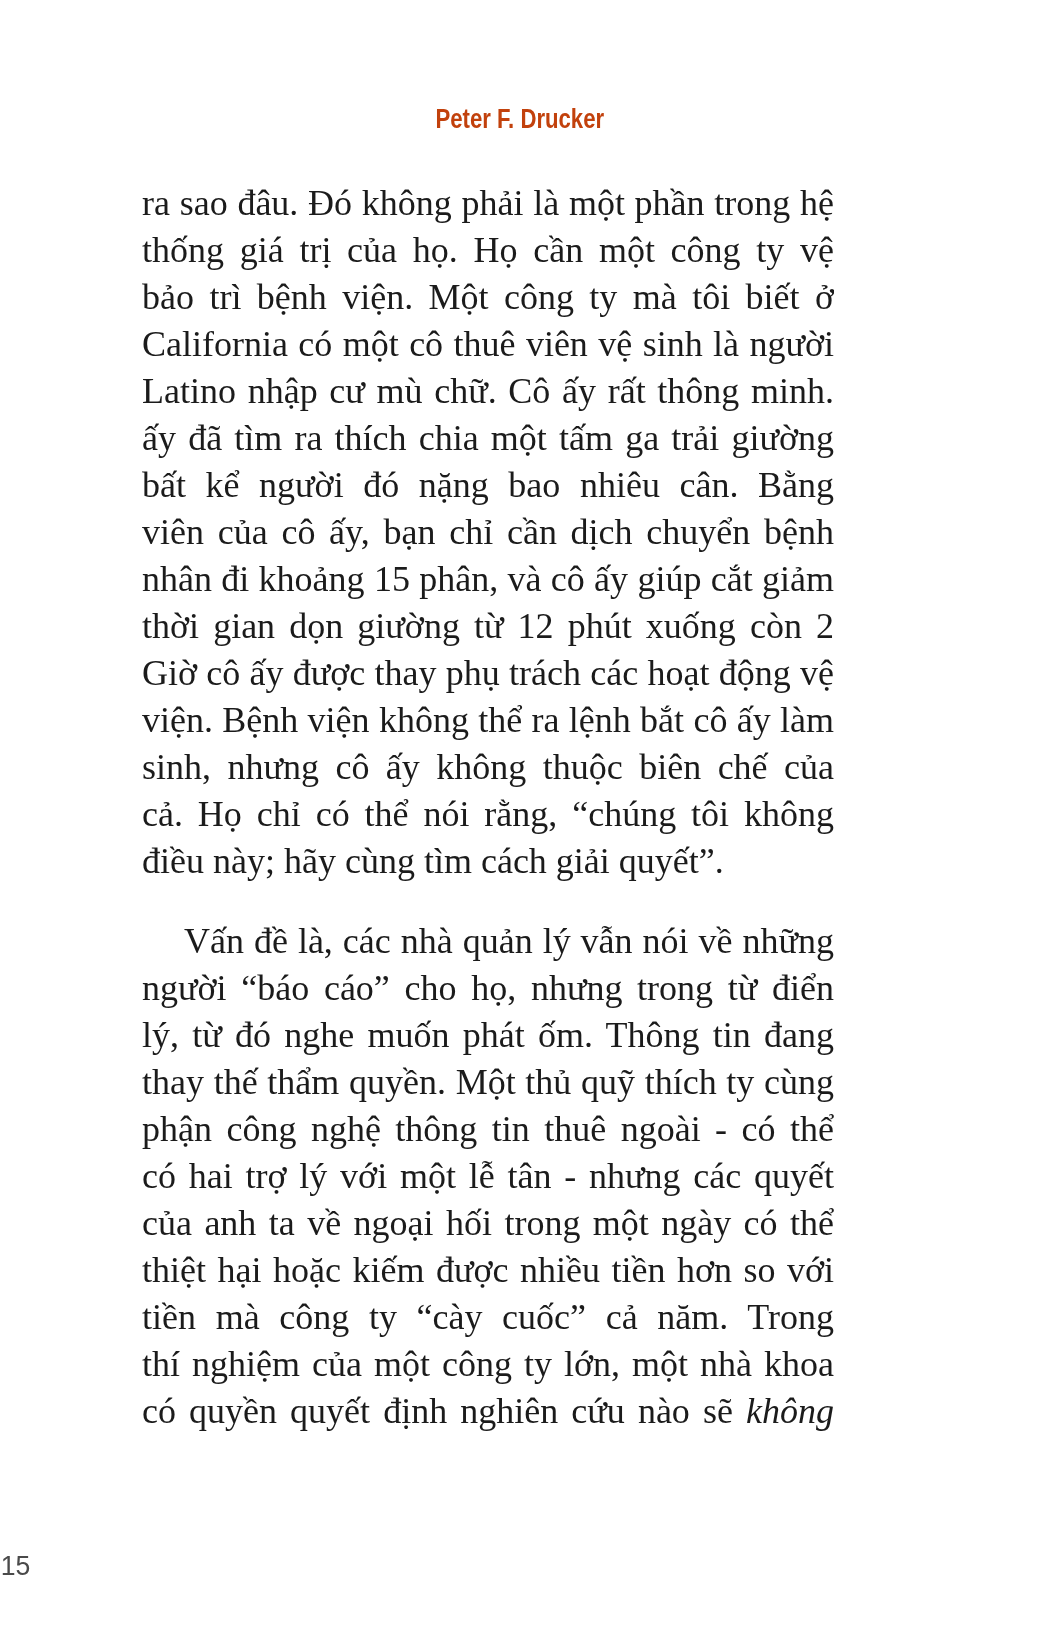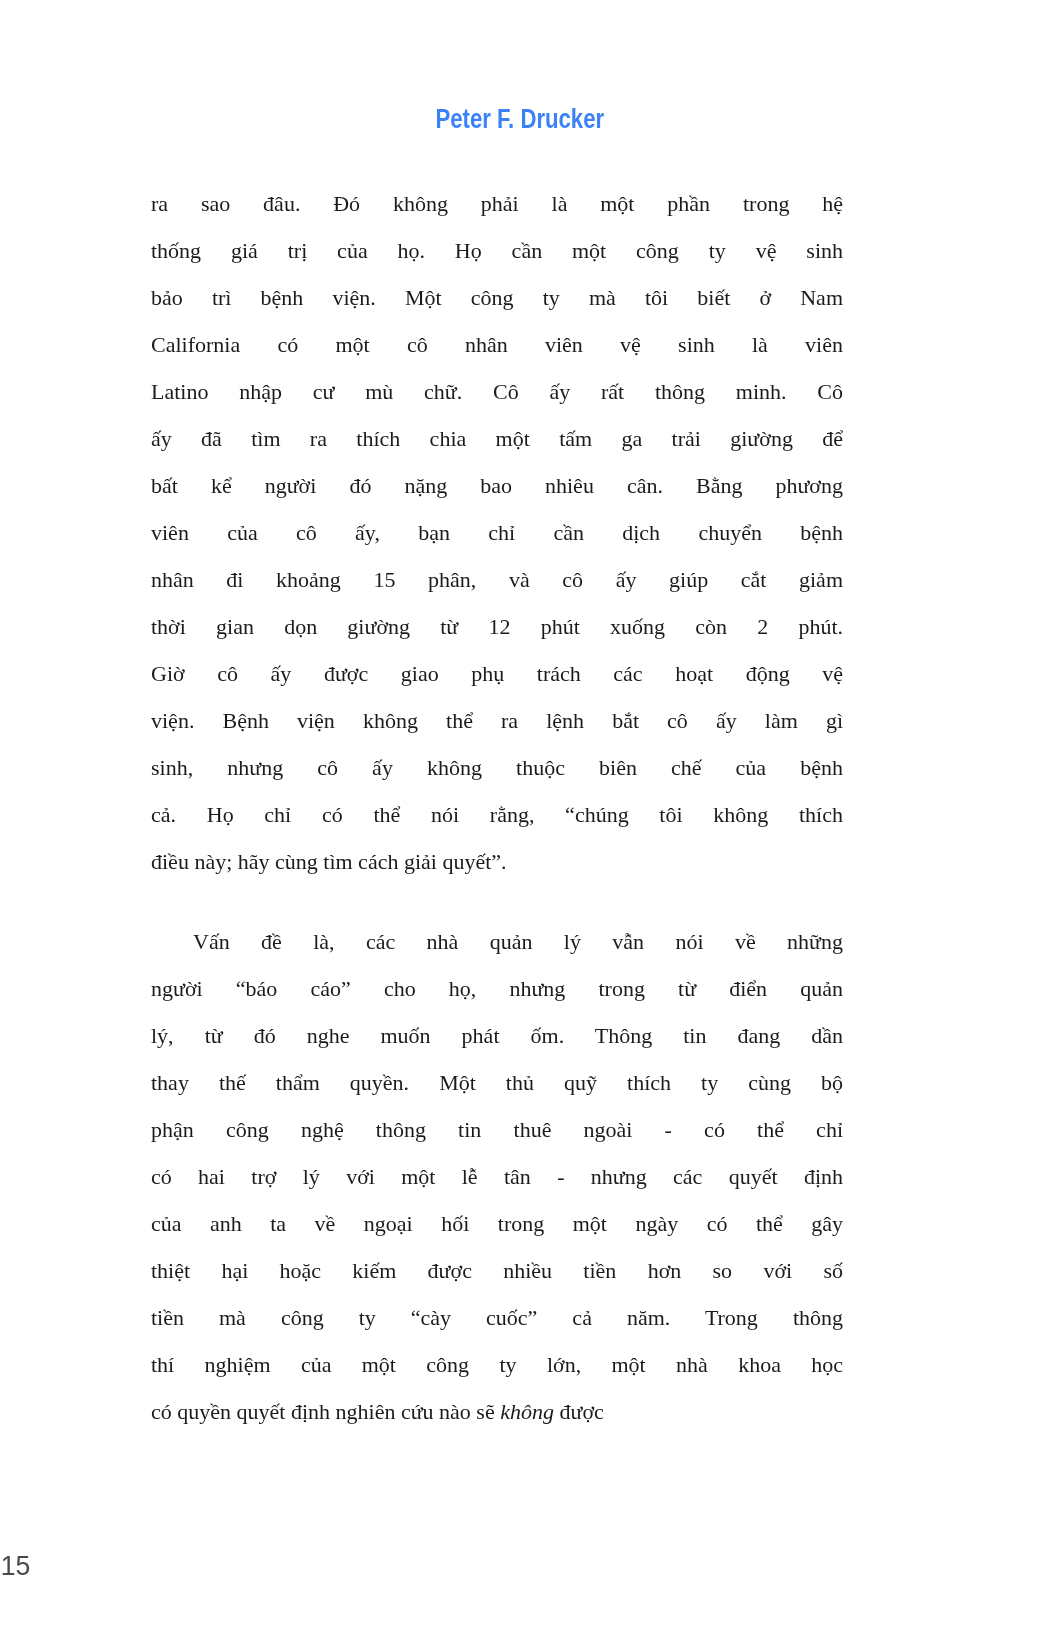--- a/index.html
+++ b/index.html
@@ -18,37 +18,37 @@
     position: absolute;
     inset: 0;
     background: #ffffff;
   }
   .running-header {
     position: absolute;
     top: 104px;
     left: 0;
     width: 100%;
     text-align: center;
-    color: #3b82f6;
+    color: #c2410c;
     font-family: "Liberation Sans", "DejaVu Sans", sans-serif;
     font-weight: 700;
     font-size: 27px;
     letter-spacing: 0px;
   }
   .running-header .condensed {
     display: inline-block;
     transform: scaleX(0.82);
     transform-origin: center;
   }
   .text-body {
     position: absolute;
-    left: 151px;
+    left: 142px;
     top: 180px;
     width: 692px;
-    font-size: 22px;
+    font-size: 36px;
     line-height: 47px;
     color: #1b1b1b;
   }
   .paragraph + .paragraph {
     margin-top: 33px;
   }
   .line {
     text-align: justify;
     text-align-last: justify;
     white-space: normal;
@@ -86,28 +86,28 @@
 
   <div class="running-header">
     <span class="condensed">Peter F. Drucker</span>
   </div>
 
   <div class="text-body">
       <div class="paragraph">
         <div class="line">ra sao đâu. Đó không phải là một phần trong hệ</div>
         <div class="line">thống giá trị của họ. Họ cần một công ty vệ sinh</div>
         <div class="line">bảo trì bệnh viện. Một công ty mà tôi biết ở Nam</div>
-        <div class="line">California có một cô nhân viên vệ sinh là viên</div>
+        <div class="line">California có một cô thuê viên vệ sinh là người</div>
         <div class="line">Latino nhập cư mù chữ. Cô ấy rất thông minh. Cô</div>
         <div class="line">ấy đã tìm ra thích chia một tấm ga trải giường để</div>
         <div class="line">bất kể người đó nặng bao nhiêu cân. Bằng phương</div>
         <div class="line">viên của cô ấy, bạn chỉ cần dịch chuyển bệnh</div>
         <div class="line">nhân đi khoảng 15 phân, và cô ấy giúp cắt giảm</div>
         <div class="line">thời gian dọn giường từ 12 phút xuống còn 2 phút.</div>
-        <div class="line">Giờ cô ấy được giao phụ trách các hoạt động vệ</div>
+        <div class="line">Giờ cô ấy được thay phụ trách các hoạt động vệ</div>
         <div class="line">viện. Bệnh viện không thể ra lệnh bắt cô ấy làm gì</div>
         <div class="line">sinh, nhưng cô ấy không thuộc biên chế của bệnh</div>
         <div class="line">cả. Họ chỉ có thể nói rằng, “chúng tôi không thích</div>
         <div class="line line-last">điều này; hãy cùng tìm cách giải quyết”.</div>
       </div>
       <div class="paragraph">
         <div class="line line-indent">Vấn đề là, các nhà quản lý vẫn nói về những</div>
         <div class="line">người “báo cáo” cho họ, nhưng trong từ điển quản</div>
         <div class="line">lý, từ đó nghe muốn phát ốm. Thông tin đang dần</div>
         <div class="line">thay thế thẩm quyền. Một thủ quỹ thích ty cùng bộ</div>

